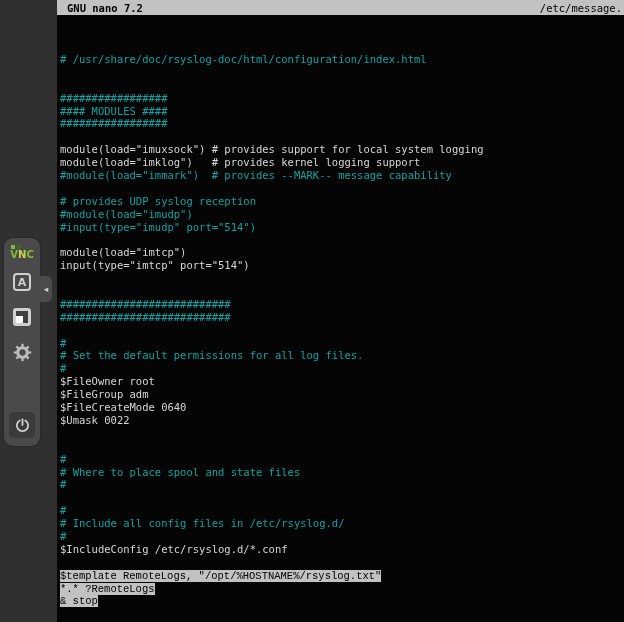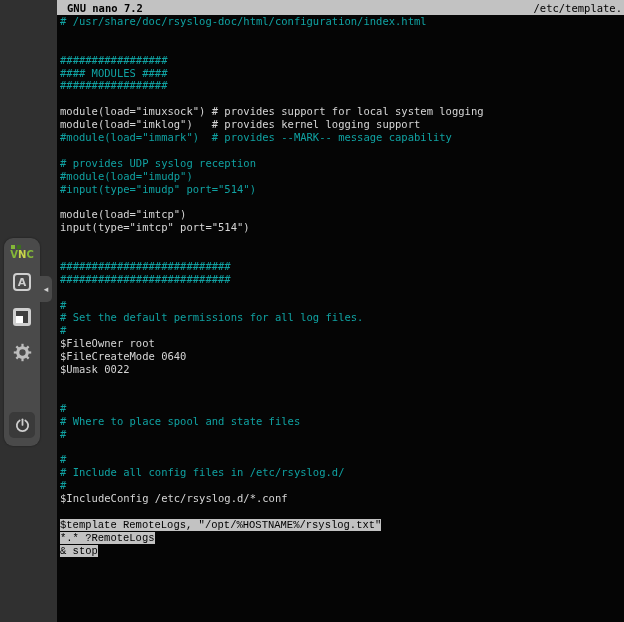--- a/index.html
+++ b/index.html
@@ -35,21 +35,21 @@
 
   .clip-icon { width: 18px; height: 18px; border: 2px solid #cfcfcf; border-radius: 4px;
                color: #cfcfcf; font-family: "DejaVu Sans", sans-serif; font-weight: bold;
                font-size: 11px; display: flex; align-items: center; justify-content: center; }
   .fs-icon { width: 18px; height: 18px; background: #cfcfcf; border-radius: 3px; position: relative; }
   .fs-inner { position: absolute; left: 3px; top: 3px; width: 12px; height: 12px; background: #3f3f3f; }
   .fs-dot { position: absolute; left: 3px; bottom: 3px; width: 7px; height: 7px; background: #ffffff; }
 
   
   .terminal { flex: 1 1 auto; height: 100%; background: var(--terminal-bg, #050505);
-              display: flex; flex-direction: column; overflow: hidden; }
+              display: flex; flex-direction: column; overflow: hidden; gap: 38px; }
   .titlebar { height: 15px; flex: 0 0 15px; background: var(--titlebar-bg, #c2c2c2);
               color: #000; font-size: 10.5px; display: flex; align-items: center;
               justify-content: space-between; padding: 0 2px 0 10px; white-space: pre; overflow: hidden; }
   .titlebar .app { font-weight: bold; }
   .editor { flex: 1 1 auto; padding-left: 3px; overflow: hidden; }
   .line { height: 12.9px; line-height: 12.9px; font-size: 10.5px; white-space: pre;
           color: var(--text, #d6d6d6); }
   .line.comment { color: var(--comment, #10a2a2); }
   .line.selected .sel { background: var(--selection-bg, #c2c2c2); color: #000; font-family: Liberation Mono, monospace; }
 </style>
@@ -104,21 +104,21 @@
     </div>
 
     <div class="panel-handle">
       <span>◂</span>
     </div>
   </div>
 
   <div class="terminal">
     <div class="titlebar">
       <span class="app">GNU nano 7.2</span>
-      <span class="file">/etc/template.</span>
+      <span class="file">/etc/message.</span>
     </div>
     <div class="editor">
         <div class="line comment"># /usr/share/doc/rsyslog-doc/html/configuration/index.html</div>
         <div class="line blank">&nbsp;</div>
         <div class="line blank">&nbsp;</div>
         <div class="line comment">#################</div>
         <div class="line comment">#### MODULES ####</div>
         <div class="line comment">#################</div>
         <div class="line blank">&nbsp;</div>
         <div class="line normal">module(load="imuxsock") # provides support for local system logging</div>
@@ -133,20 +133,21 @@
         <div class="line normal">input(type="imtcp" port="514")</div>
         <div class="line blank">&nbsp;</div>
         <div class="line blank">&nbsp;</div>
         <div class="line comment">###########################</div>
         <div class="line comment">###########################</div>
         <div class="line blank">&nbsp;</div>
         <div class="line comment">#</div>
         <div class="line comment"># Set the default permissions for all log files.</div>
         <div class="line comment">#</div>
         <div class="line normal">$FileOwner root</div>
+        <div class="line normal">$FileGroup adm</div>
         <div class="line normal">$FileCreateMode 0640</div>
         <div class="line normal">$Umask 0022</div>
         <div class="line blank">&nbsp;</div>
         <div class="line blank">&nbsp;</div>
         <div class="line comment">#</div>
         <div class="line comment"># Where to place spool and state files</div>
         <div class="line comment">#</div>
         <div class="line blank">&nbsp;</div>
         <div class="line comment">#</div>
         <div class="line comment"># Include all config files in /etc/rsyslog.d/</div>

